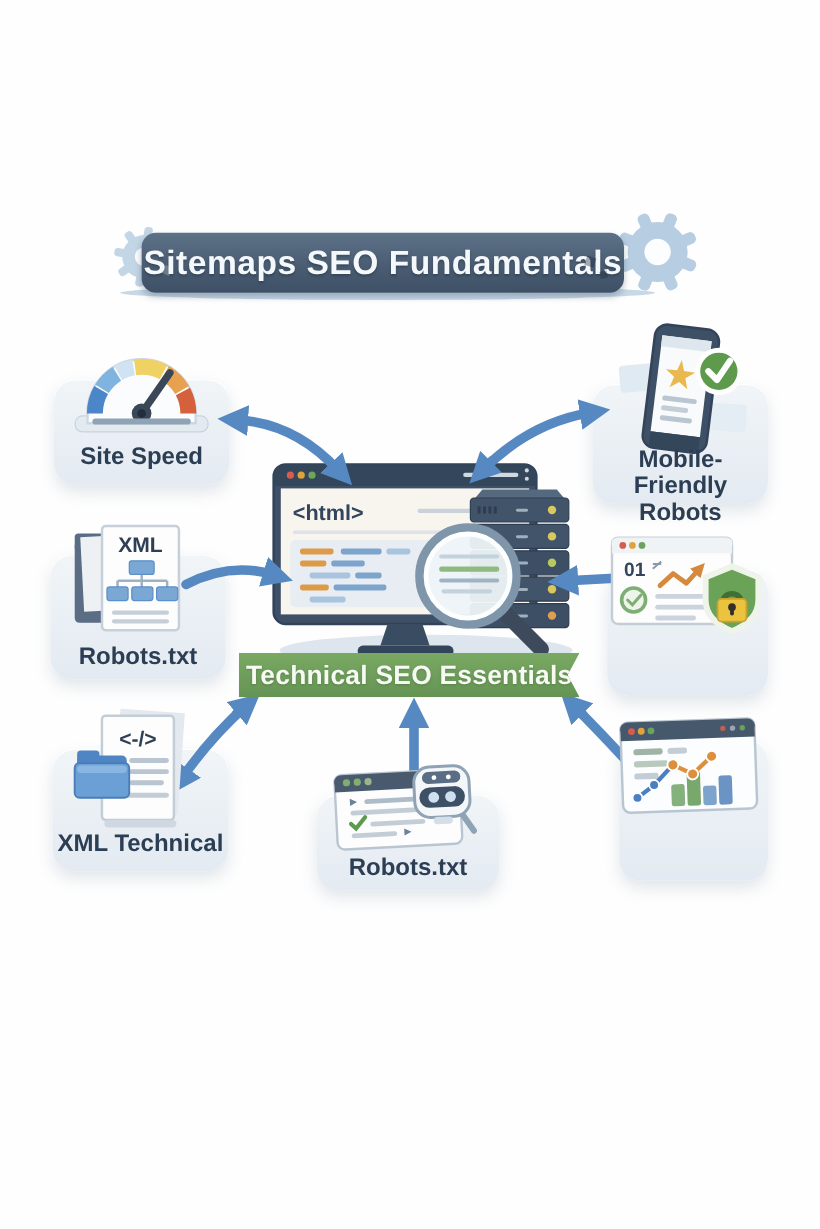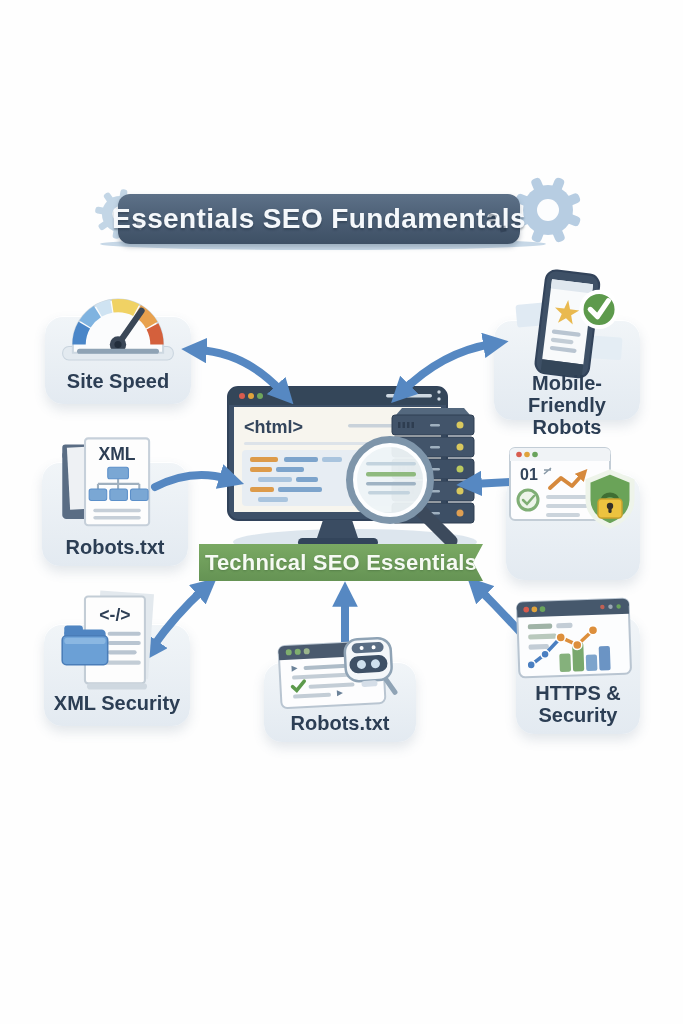--- a/index.html
+++ b/index.html
@@ -66,21 +66,21 @@
         <rect x="41" y="10" width="10" height="72" rx="4" transform="rotate(90 46 46)"></rect>
         <rect x="41" y="10" width="10" height="72" rx="4" transform="rotate(135 46 46)"></rect>
       </g>
       <circle cx="46" cy="46" r="26"></circle>
     </g>
     <circle cx="46" cy="46" r="11" fill="#fcfdfe"></circle>
   </svg>
   <div class="banner-swish"></div>
 
   <div class="banner">
-    <span class="banner-title">Essentials SEO Fundamentals</span>
+    <span class="banner-title">Sitemaps SEO Fundamentals</span>
   </div>
   <span class="decor" style="left:488px;top:214px;width:8px;height:8px;transform:rotate(18deg);"></span>
   <span class="decor" style="left:500px;top:226px;width:6px;height:6px;transform:rotate(-12deg);"></span>
   <span class="decor" style="left:136px;top:222px;width:7px;height:7px;transform:rotate(30deg);background:rgba(255,255,255,.22);"></span>
 
   <svg class="arrows" width="683" height="1024" viewBox="0 0 683 1024">
     <defs>
       <marker id="ah" markerUnits="strokeWidth" markerWidth="3.2" markerHeight="3.2" refX="1.1" refY="1.6" orient="auto">
         <path d="M0,0 L3.2,1.6 L0,3.2 Z" fill="#5688c2"></path>
       </marker>
@@ -290,21 +290,21 @@
     <rect x="50" y="44" width="32" height="4" rx="2" fill="#b9c5d1"></rect>
     <rect x="50" y="53" width="32" height="4" rx="2" fill="#b9c5d1"></rect>
     <rect x="50" y="62" width="28" height="4" rx="2" fill="#b9c5d1"></rect>
     <rect x="46" y="72" width="36" height="4" rx="2" fill="#c3cdd6"></rect>
     <rect x="8" y="38" width="18" height="10" rx="3" fill="#4f85c2"></rect>
     <rect x="8" y="42" width="40" height="30" rx="4" fill="#4f85c2"></rect>
     <rect x="6" y="48" width="44" height="28" rx="4" fill="#6ba0d6" stroke="#4a7db8" stroke-width="1.5"></rect>
     <rect x="8" y="50" width="40" height="6" rx="3" fill="#8ab7e2"></rect>
     <rect x="30" y="94" width="58" height="6" rx="3" fill="#cfd8e0"></rect>
   </svg>
-  <div class="node-label" style="left:44px;width:146px;top:692px;">XML Security</div>
+  <div class="node-label" style="left:44px;width:146px;top:692px;">XML Technical</div>
 
   <div class="node-card" style="left:264px;top:662px;width:152px;height:80px;"></div>
   <svg class="node-icon" style="left:270px;top:633px;" width="146" height="84" viewBox="0 0 146 84">
     <g transform="rotate(-3 73 42)">
       <rect x="10" y="10" width="104" height="62" rx="6" fill="#fdfdfe" stroke="#b9c5d1" stroke-width="2"></rect>
       <path d="M10 18 h104 v6 h-104 z M10 18 a6 6 0 0 1 6-8 h92 a6 6 0 0 1 6 8 z" fill="#4a5a6e"></path>
       <circle cx="20" cy="16.5" r="3" fill="#7fae6e"></circle>
         <circle cx="29" cy="16.5" r="3" fill="#7fae6e"></circle>
         <circle cx="38" cy="16.5" r="3" fill="#9ab58c"></circle>
       <polygon points="22,30 28,33 22,36" fill="#6b8299"></polygon>
@@ -350,15 +350,14 @@
       <rect x="89" y="54" width="11" height="24" rx="2" fill="#6b94c4"></rect>
       <path d="M22 70 L 36 60 L 52 44" fill="none" stroke="#4a7fc1" stroke-width="3.5" stroke-linecap="round"></path>
       <path d="M52 44 L 68 52 L 84 38" fill="none" stroke="#dd8f3c" stroke-width="3.5" stroke-linecap="round"></path>
       <circle cx="22" cy="70" r="4" fill="#4a7fc1" stroke="#fff" stroke-width="1.5"></circle>
       <circle cx="36" cy="60" r="4" fill="#4a7fc1" stroke="#fff" stroke-width="1.5"></circle>
       <circle cx="52" cy="44" r="4.5" fill="#dd8f3c" stroke="#fff" stroke-width="1.5"></circle>
       <circle cx="68" cy="52" r="4.5" fill="#dd8f3c" stroke="#fff" stroke-width="1.5"></circle>
       <circle cx="84" cy="38" r="4.5" fill="#dd8f3c" stroke="#fff" stroke-width="1.5"></circle>
     </g>
   </svg>
-  <div class="node-label" style="left:516px;width:124px;top:682px;">HTTPS &amp; Security</div>
 
 </div>
 
 </body></html>

